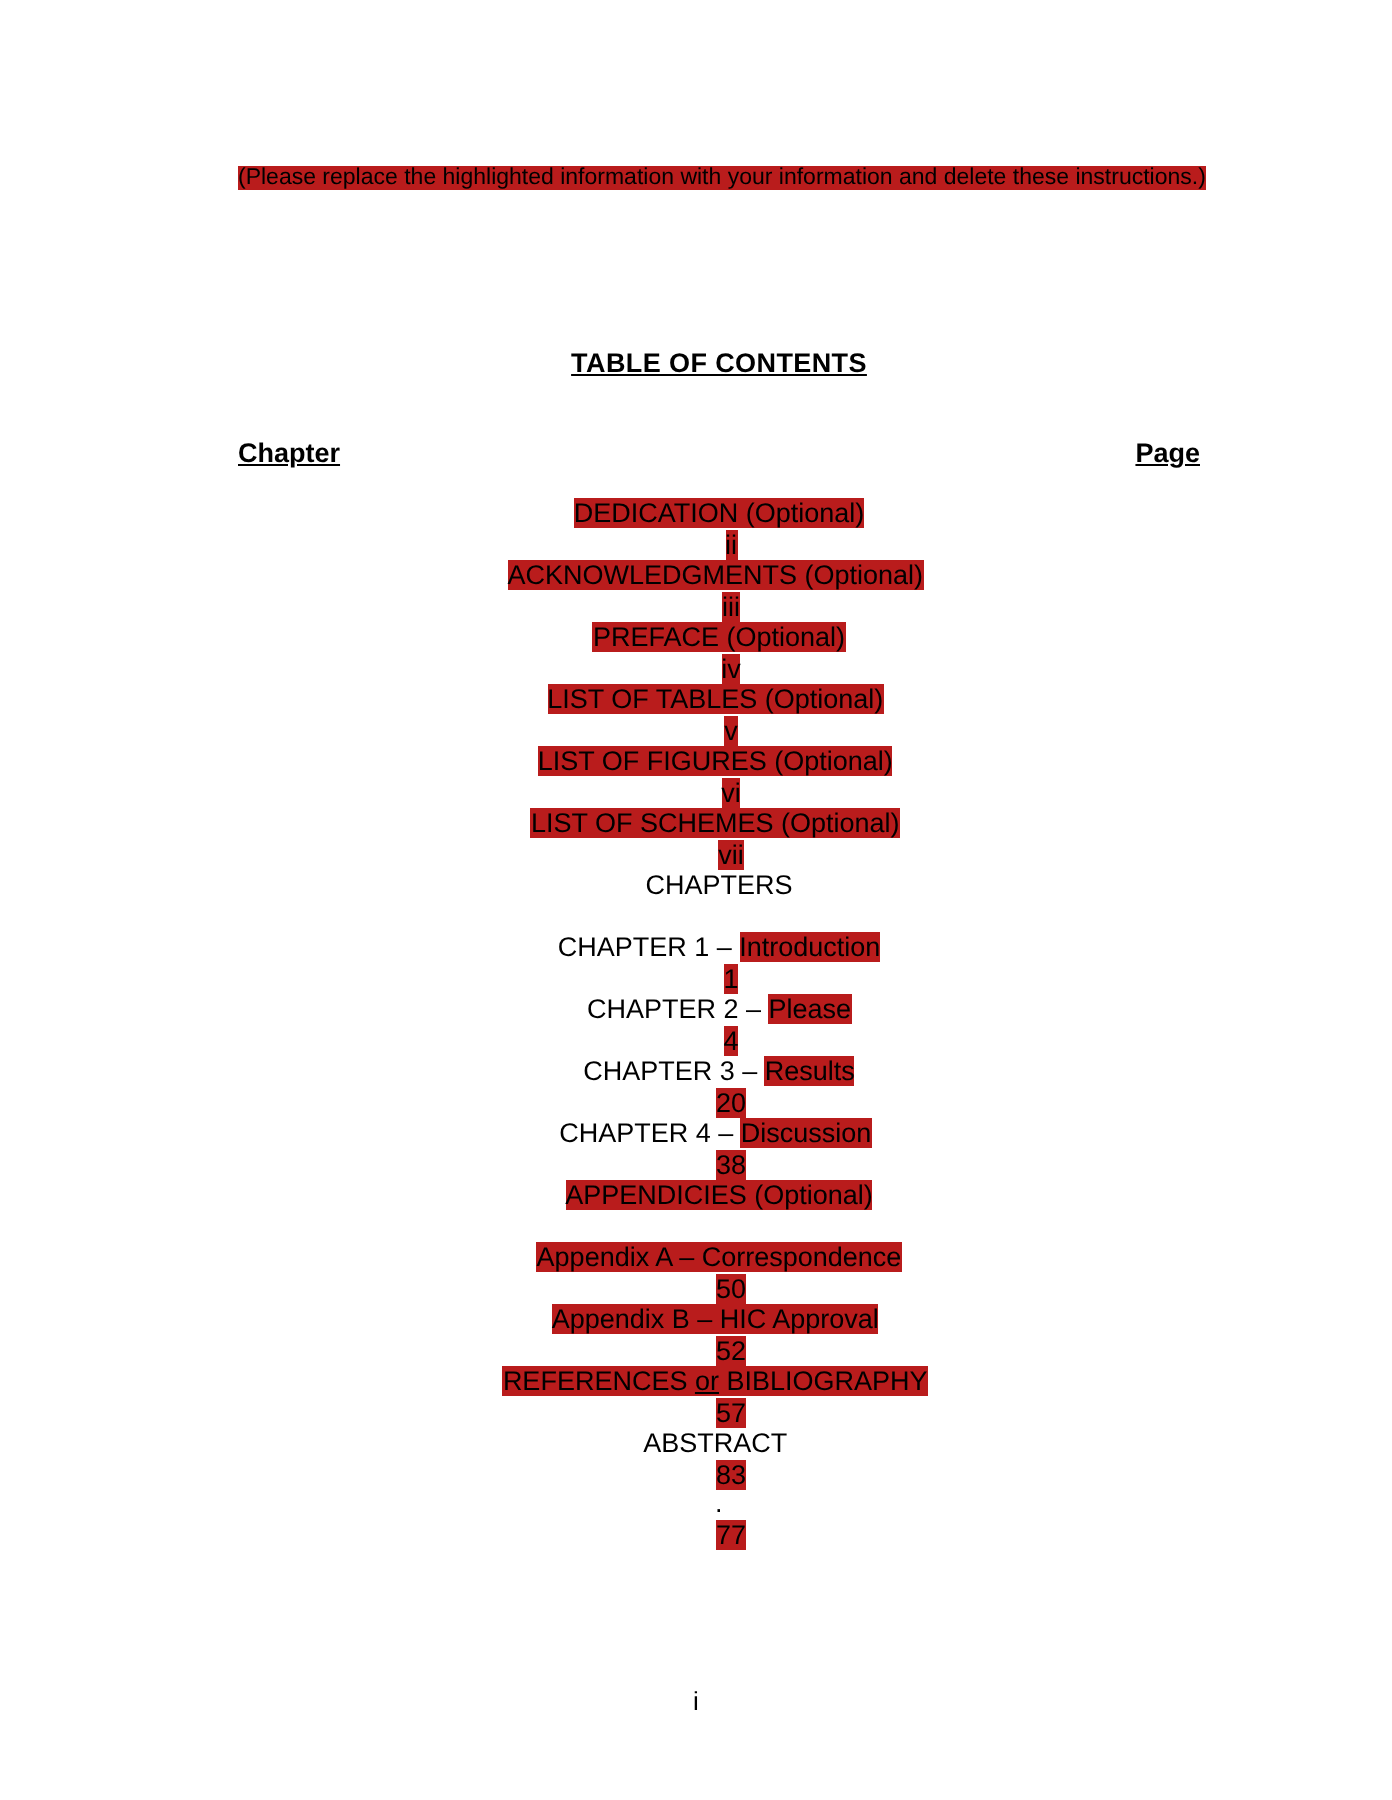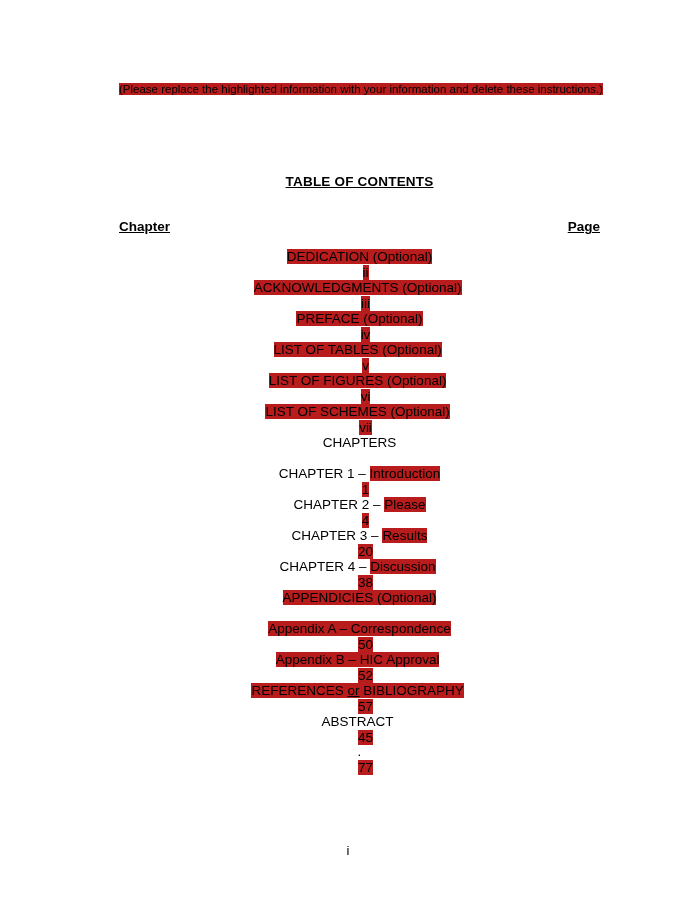--- a/index.html
+++ b/index.html
@@ -253,21 +253,21 @@
         <span class="leader">
           <span class="dots">...................................................................................................................................................................................................................................................................</span>
         </span>
         <span class="pageno"><span class="hl">57</span></span>
       </div>
       <div class="toc-row">
         <span class="title"><span>ABSTRACT</span><span>&nbsp;</span></span>
         <span class="leader">
           <span class="dots">...................................................................................................................................................................................................................................................................</span>
         </span>
-        <span class="pageno"><span class="hl">45</span></span>
+        <span class="pageno"><span class="hl">83</span></span>
       </div>
       <div class="toc-row">
         <span class="leader">
           <span class="dots">...................................................................................................................................................................................................................................................................</span>
         </span>
         <span class="pageno"><span class="hl">77</span></span>
       </div>
     </div>
 
   <div class="folio">i</div>

